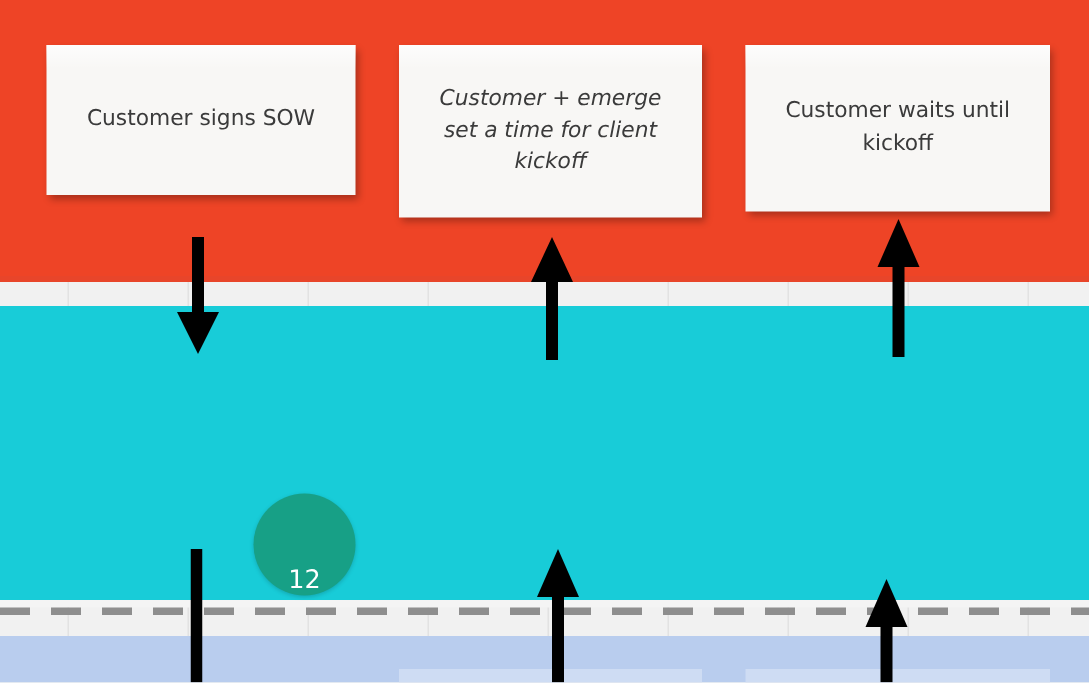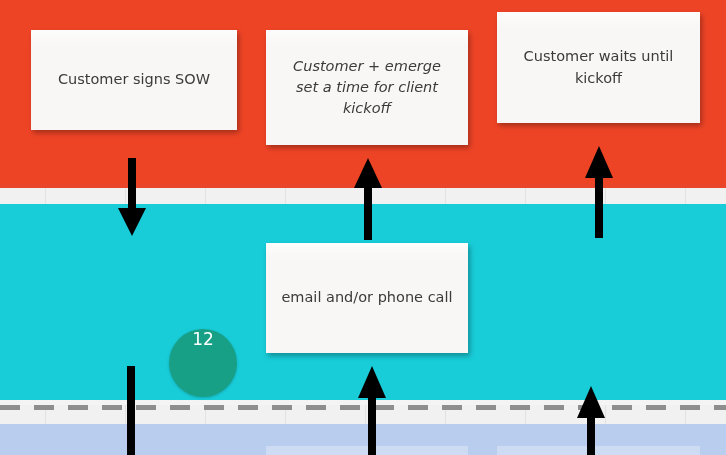--- a/index.html
+++ b/index.html
@@ -45,35 +45,35 @@
   }
   .card::after{
     content:"";position:absolute;left:0;top:0;width:100%;height:16px;
     background:linear-gradient(to bottom,rgba(255,255,255,.75),rgba(255,255,255,0));
     pointer-events:none;
   }
   .card span{position:relative;z-index:2;}
 
   #card-r1c1{left:31px;top:30px;width:206px;height:100px;}
   #card-r1c2{left:266px;top:30px;width:202px;height:115px;font-style:italic;}
-  #card-r1c3{left:497px;top:12px;width:203px;height:111px;}
+  #card-r1c3{left:497px;top:30px;width:203px;height:111px;}
 
   #card-r2c1{left:31px;top:243px;width:206px;height:110px;}
   #card-r2c2{left:266px;top:243px;width:202px;height:110px;}
   #card-r2c3{left:497px;top:243px;width:203px;height:110px;}
 
   
   .arrow{position:absolute;}
   .arrow svg{display:block;}
 
   
   .badge{
     position:absolute;left:169px;top:329px;width:68px;height:68px;
     border-radius:50%;background:#17a086;
-    display:flex;align-items:flex-start;justify-content:center;
+    display:flex;align-items:flex-end;justify-content:center;
     color:#ffffff;font-size:17px;
     box-shadow:0 1px 3px rgba(0,0,0,.18);
   }
 </style>
 </head>
 <body>
 
 <div class="stage">
 
   <div class="band band-red"></div>
@@ -118,23 +118,20 @@
   <div class="card" id="card-r1c1">
     <span>Customer signs SOW</span>
   </div>
   <div class="card" id="card-r1c2">
     <span>Customer + emerge set a time for client kickoff</span>
   </div>
   <div class="card" id="card-r1c3">
     <span>Customer waits until kickoff</span>
   </div>
 
-  <div class="card" id="card-r2c2">
-    <span>email and/or phone call</span>
-  </div>
 
   <div class="arrow" style="left:117px;top:158px;">
     <svg width="30" height="78" viewBox="0 0 30 78">
       <rect x="11" y="0" width="8" height="58" fill="#000000"></rect>
       <polygon points="15,78 1,50 29,50" fill="#000000"></polygon>
     </svg>
   </div>
 
   <div class="arrow" style="left:353px;top:158px;">
     <svg width="30" height="82" viewBox="0 0 30 82">

